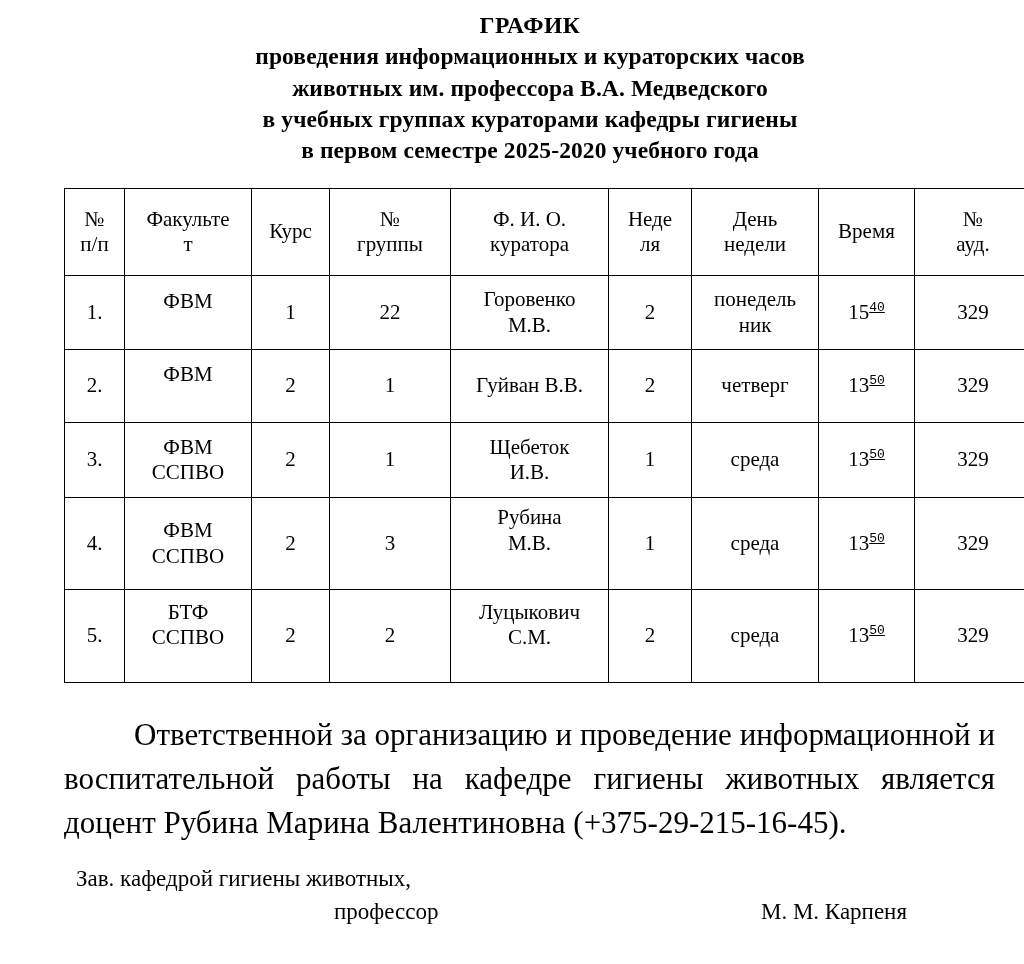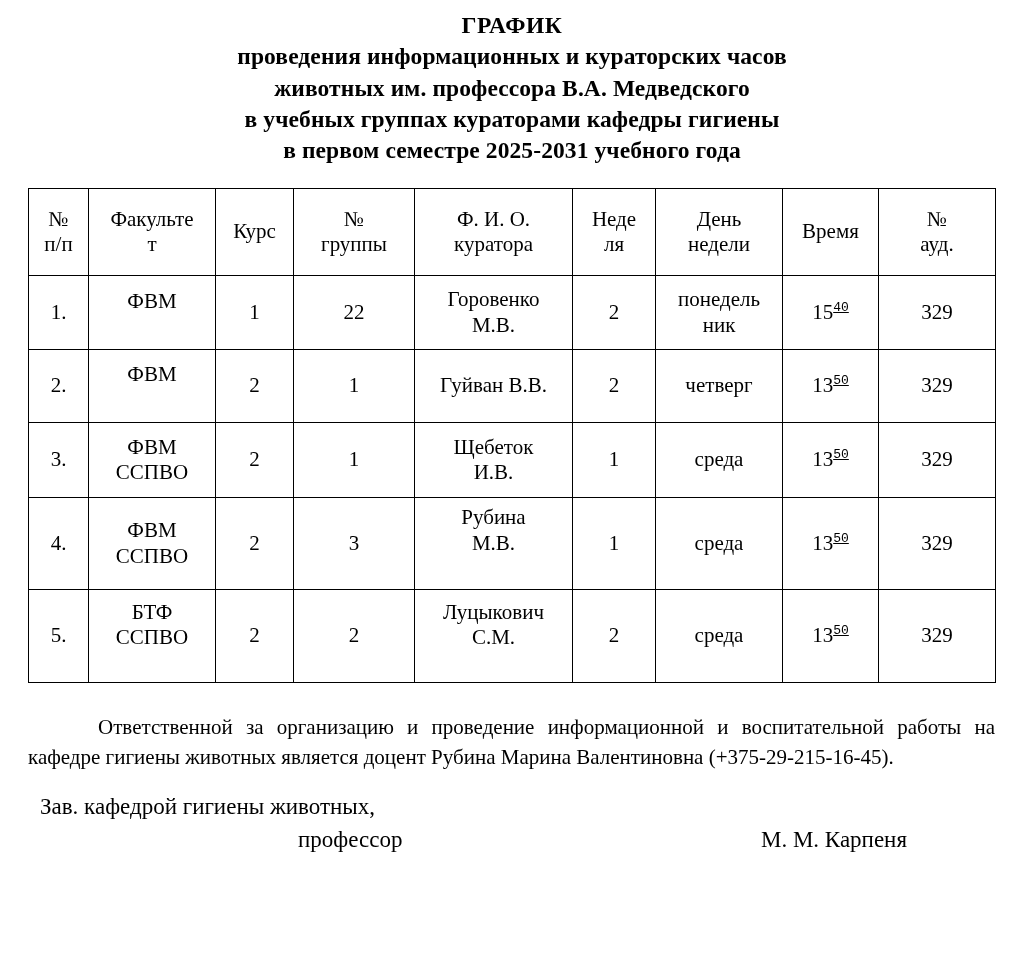--- a/index.html
+++ b/index.html
@@ -12,20 +12,21 @@
     height: 964px;
     font-family: "Liberation Serif", "DejaVu Serif", serif;
     color: #000000;
     -webkit-font-smoothing: antialiased;
   }
   .page {
     position: relative;
     width: 1024px;
     height: 756px;
     box-sizing: border-box;
+    padding-left: 36px;
   }
 
   
   .title-block {
     padding-top: 10px;
     text-align: center;
     font-weight: bold;
     font-size: 23.5px;
     line-height: 1.33;
     letter-spacing: 0.1px;
@@ -89,21 +90,21 @@
     vertical-align: super;
     line-height: 0;
     font-family: Liberation Mono, monospace;
   }
 
   
   .note {
     margin-top: 30px;
     padding-left: 28px;
     padding-right: 29px;
-    font-size: 21px;
+    font-size: 31px;
     line-height: 1.42;
     text-align: justify;
     text-indent: 70px;
     hyphens: none;
   }
 
   
   .signature {
     padding-left: 28px;
     padding-right: 29px;
@@ -130,21 +131,21 @@
 </head>
 <body>
 
 <div class="page">
 
   <div class="title-block">
     <div class="title-main">ГРАФИК</div>
     <div>проведения информационных и кураторских часов</div>
     <div>животных им. профессора В.А. Медведского</div>
     <div>в учебных группах кураторами кафедры гигиены</div>
-    <div>в первом семестре 2025-2031 учебного года</div>
+    <div>в первом семестре 2025-2020 учебного года</div>
   </div>
 
   <div class="table-wrap">
     <table class="schedule">
       <colgroup>
         <col class="c1">
           <col class="c2">
           <col class="c3">
           <col class="c4">
           <col class="c5">

